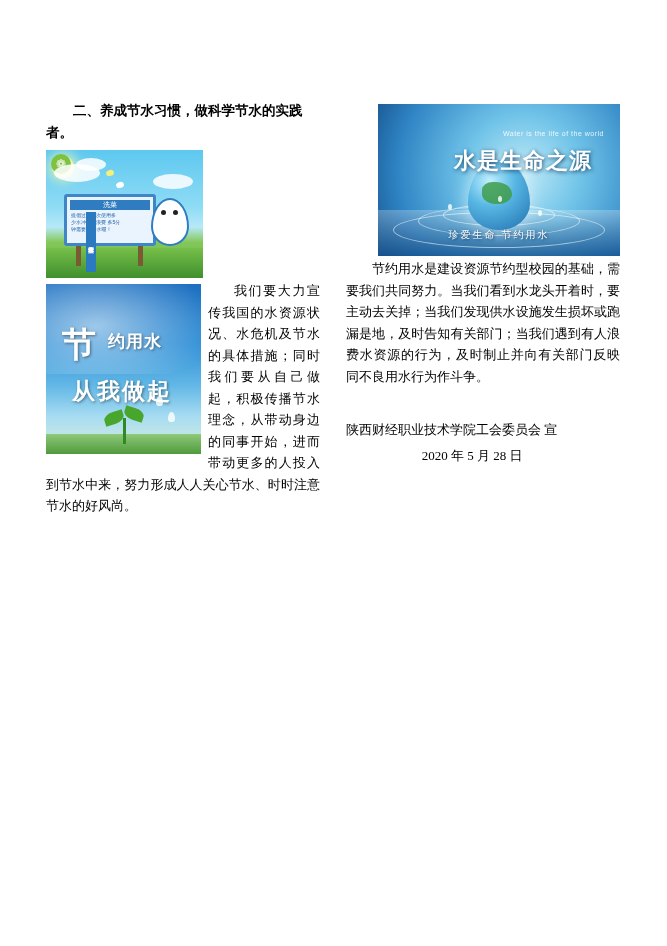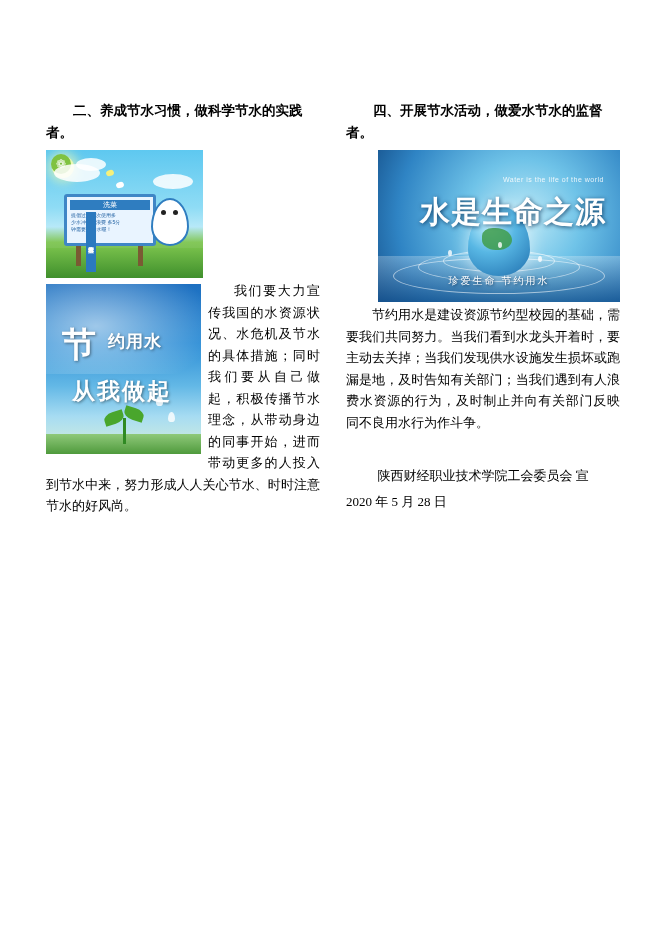--- a/index.html
+++ b/index.html
@@ -290,23 +290,23 @@
     content: "";
     position: absolute;
     left: 14px; top: 22px;
     width: 30px; height: 22px;
     background: #3f9c4a;
     border-radius: 40% 60% 50% 50%;
     opacity: .85;
   }
   .pic3 .title {
     position: absolute;
-    right: 14px; top: 42px;
+    right: 28px; top: 42px;
     color: #ffffff;
-    font-size: 30px;
+    font-size: 22px;
     font-weight: bold;
     letter-spacing: 1px;
     text-shadow: 1px 1px 4px rgba(0,40,80,.8);
     font-family: "Liberation Sans", sans-serif;
   }
   .pic3 .subtitle-en {
     position: absolute;
     right: 16px; top: 26px;
     color: rgba(255,255,255,.85);
     font-size: 7px;
@@ -329,22 +329,22 @@
     width: 4px; height: 6px;
     background: rgba(255,255,255,.8);
     border-radius: 50%;
   }
 
   .signature {
     margin-top: 30px;
     font-size: 13px;
     line-height: 26px;
   }
-  .sig-line1 { text-align: center; }
-  .sig-line2 { text-align: left; padding-right: 22px; }
+  .sig-line1 { text-align: left; }
+  .sig-line2 { text-align: center; padding-right: 22px; }
 
   .clear { clear: both; }
 </style>
 </head>
 <body>
 
 <div class="page">
   <div class="columns">
 
     <div class="col">
@@ -393,21 +393,20 @@
           </div>
         </div>
       </div>
 
       <p class="body">我们要大力宣传我国的水资源状况、水危机及节水的具体措施；同时我们要从自己做起，积极传播节水理念，从带动身边的同事开始，进而带动更多的人投入到节水中来，努力形成人人关心节水、时时注意节水的好风尚。</p>
       <div class="clear"></div>
     </div>
 
     <div class="col">
 
-      <div class="heading">四、开展节水活动，做爱水节水的监督者。</div>
 
       <div class="figure fig-right" style="height:auto;width:auto;">
         <div class="pic3">
           <div class="surface"></div>
           <div class="ripple r1"></div>
           <div class="ripple r2"></div>
           <div class="ripple r3"></div>
           <div class="globe"></div>
           <div class="subtitle-en">Water is the life of the world</div>
           <div class="title">水是生命之源</div>

